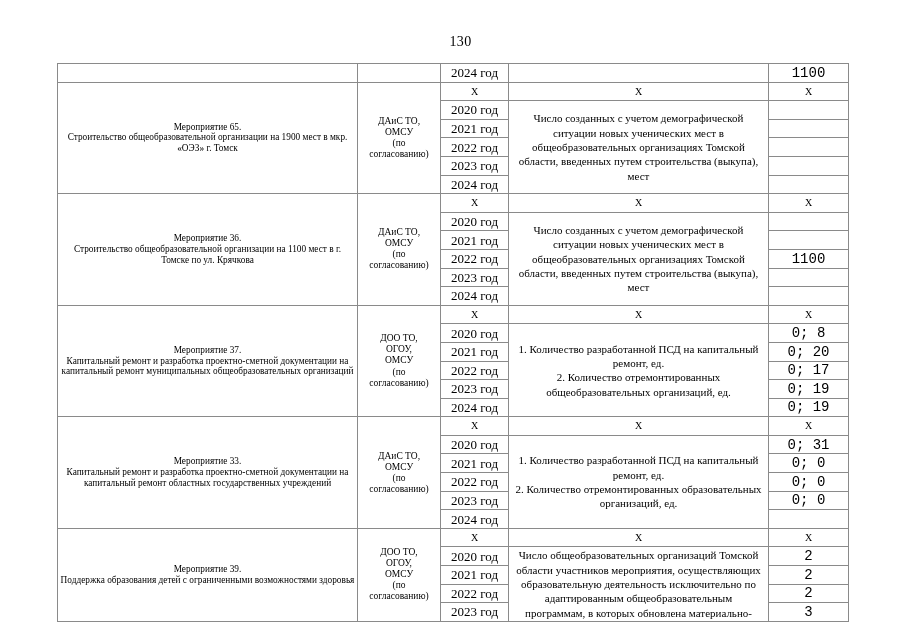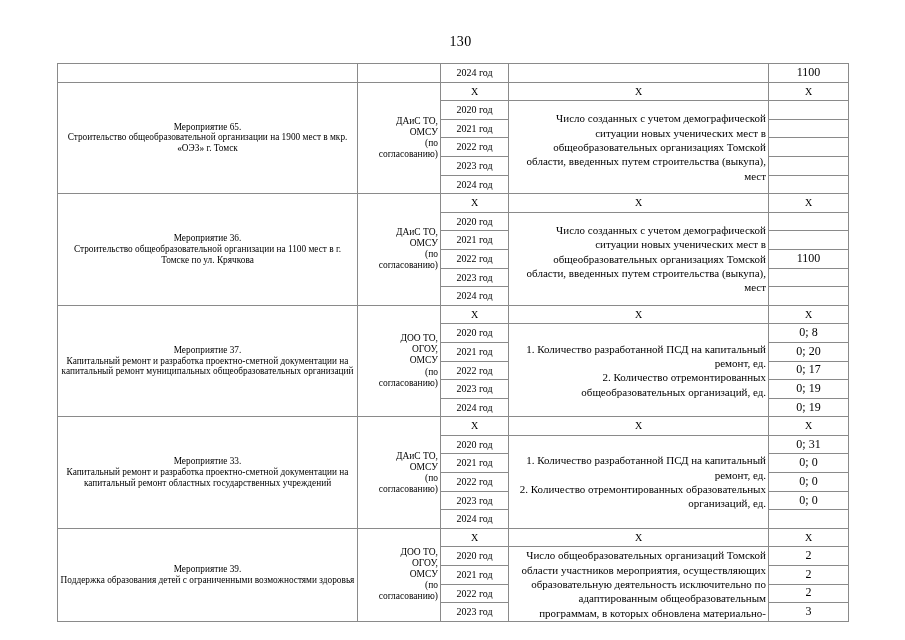--- a/index.html
+++ b/index.html
@@ -53,30 +53,30 @@
   }
   
   col.c1 { width: 300px; }
   col.c2 { width: 83px; }
   col.c3 { width: 68px; }
   col.c4 { width: 260px; }
   col.c5 { width: 80px; }
 
   td.measure { font-size: 9.3px; }
   td.resp { font-size: 9.5px; }
-  td.year { font-size: 10px; height: 17.6px; }
-  td.val  { font-size: 12px; height: 17.6px; }
+  td.year { font-size: 13px; height: 17.6px; }
+  td.val  { font-size: 14px; height: 17.6px; font-family: Liberation Mono, monospace; }
   td.indic { font-size: 11px; line-height: 1.3; margin-left: 12px; }
   td.xmark { font-size: 10px; height: 17.6px; }
   td.blank { height: 17.6px; }
 
   .measure-title { display:block; }
   .measure-body  { display:block; }
 
-  .indic-line { display: block; text-align: right; }
+  .indic-line { display: block; }
 </style>
 </head>
 <body>
 
 <div class="page">
 
   <div class="page-number">130</div>
 
   <div class="table-wrap">
     <table class="doc">

